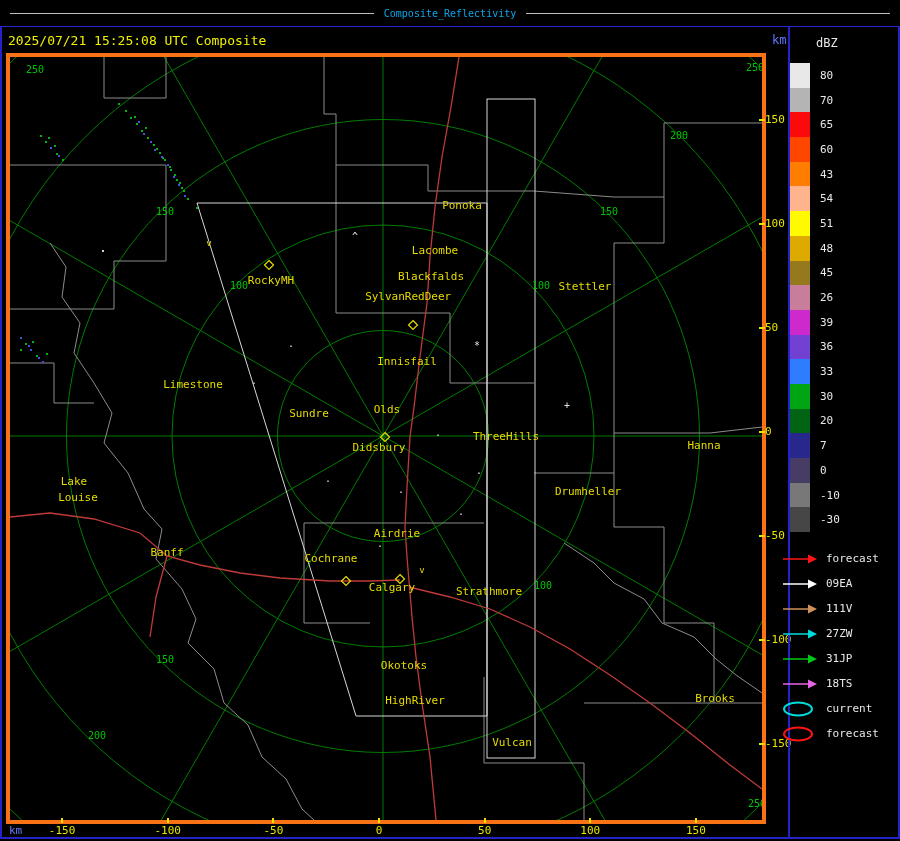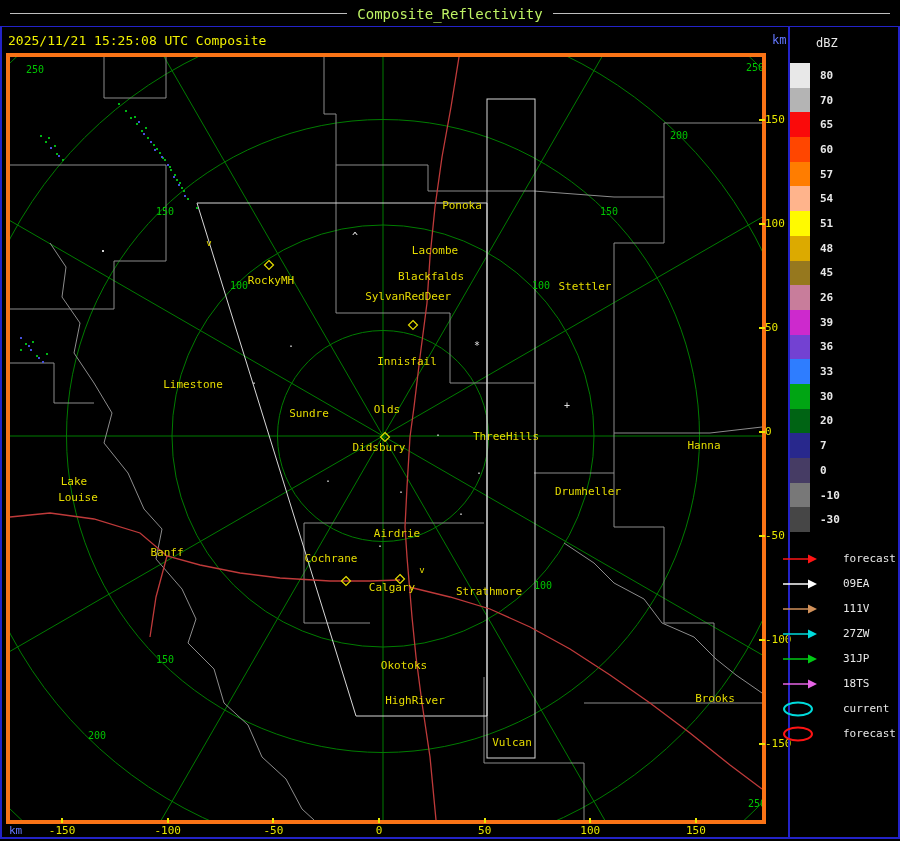--- a/index.html
+++ b/index.html
@@ -2,21 +2,21 @@
 <html><head>
 <meta charset="utf-8">
 <style>
   html,body{margin:0;padding:0;}
   body{position:relative;width:900px;height:841px;background:#000;overflow:hidden;
        font-family:"DejaVu Sans Mono","Liberation Mono",monospace;}
   .abs{position:absolute;}
   
   #titlebar{left:0;top:0;width:900px;height:27px;display:flex;align-items:center;}
   .title-rule{flex:1;height:0;border-top:1px solid #bebebe;margin:0 10px;}
-  #title-text{color:#bef264;font-size:14px;white-space:pre;}
+  #title-text{color:#0ea5e9;font-size:10px;white-space:pre;}
   
   #datetime{left:8px;top:33px;color:#f0f000;font-size:13px;white-space:pre;}
   #km-top{left:772px;top:33px;color:#6478ff;font-size:12px;}
   
   .frame{background:#2323c8;}
   
   #map-frame{left:6px;top:53px;width:752px;height:763px;border:4px solid #f97316;background:#000;}
   .ring{fill:none;stroke:#007d00;stroke-width:1;}
   .radial{stroke:#007d00;stroke-width:1;}
   .grayline{fill:none;stroke:#8c8c8c;stroke-width:1;}
@@ -35,37 +35,37 @@
   #bottom-bar{left:6px;top:818px;width:752px;height:22px;}
   .btick{position:absolute;top:0;width:2px;height:5px;background:#e6e600;}
   .blabel{position:absolute;top:6px;width:48px;text-align:center;font-size:11px;color:#e6e600;}
   #km-bottom{left:9px;top:824px;color:#6478ff;font-size:11px;}
   
   #sidebar{left:772px;top:27px;width:108px;height:811px;}
   #dbz-title{position:absolute;left:44px;top:9px;color:#e8e8e8;font-size:12px;}
   #colorbar{position:absolute;left:18px;top:36px;}
   .cb-row{display:flex;align-items:center;height:24.7px;}
   .cb-swatch{width:20px;height:24.7px;}
-  .cb-label{margin-left:10px;font-size:11px;color:#e8e8e8;font-weight:bold;}
+  .cb-label{margin-left:10px;font-size:11px;color:#e8e8e8;}
   #legend{position:absolute;left:10px;top:519px;}
   .legend-row{display:flex;align-items:center;height:25px;}
   .legend-icon{width:38px;height:16px;flex:0 0 38px;}
-  .legend-label{margin-left:23px;font-size:11px;color:#e8e8e8;white-space:nowrap;}
+  .legend-label{margin-left:6px;font-size:11px;color:#e8e8e8;white-space:nowrap;}
 </style>
 </head>
 <body>
 
 <div id="titlebar" class="abs">
   <div class="title-rule"></div>
   <div id="title-text">Composite_Reflectivity</div>
   <div class="title-rule"></div>
 </div>
 <div class="abs frame" style="left:0;top:26px;width:900px;height:1px;"></div>
 
-<div id="datetime" class="abs">2025/11/21 15:25:08 UTC Composite</div>
+<div id="datetime" class="abs">2025/07/21 15:25:08 UTC Composite</div>
 <div id="km-top" class="abs">km</div>
 
 <div id="map-frame" class="abs">
 <svg id="map-svg" width="752" height="763" viewBox="0 0 752 763">
   <defs>
         <clipPath id="mapclip">
           <rect x="0" y="0" width="752" height="763"></rect>
         </clipPath>
       </defs>
   <g clip-path="url(#mapclip)">
@@ -291,21 +291,21 @@
       <div class="cb-row">
         <div class="cb-swatch" style="background: rgb(250, 10, 10);"></div>
         <div class="cb-label">65</div>
       </div>
       <div class="cb-row">
         <div class="cb-swatch" style="background: rgb(255, 70, 0);"></div>
         <div class="cb-label">60</div>
       </div>
       <div class="cb-row">
         <div class="cb-swatch" style="background: rgb(255, 125, 0);"></div>
-        <div class="cb-label">57</div>
+        <div class="cb-label">43</div>
       </div>
       <div class="cb-row">
         <div class="cb-swatch" style="background: rgb(255, 180, 140);"></div>
         <div class="cb-label">54</div>
       </div>
       <div class="cb-row">
         <div class="cb-swatch" style="background: rgb(255, 250, 0);"></div>
         <div class="cb-label">51</div>
       </div>
       <div class="cb-row">

